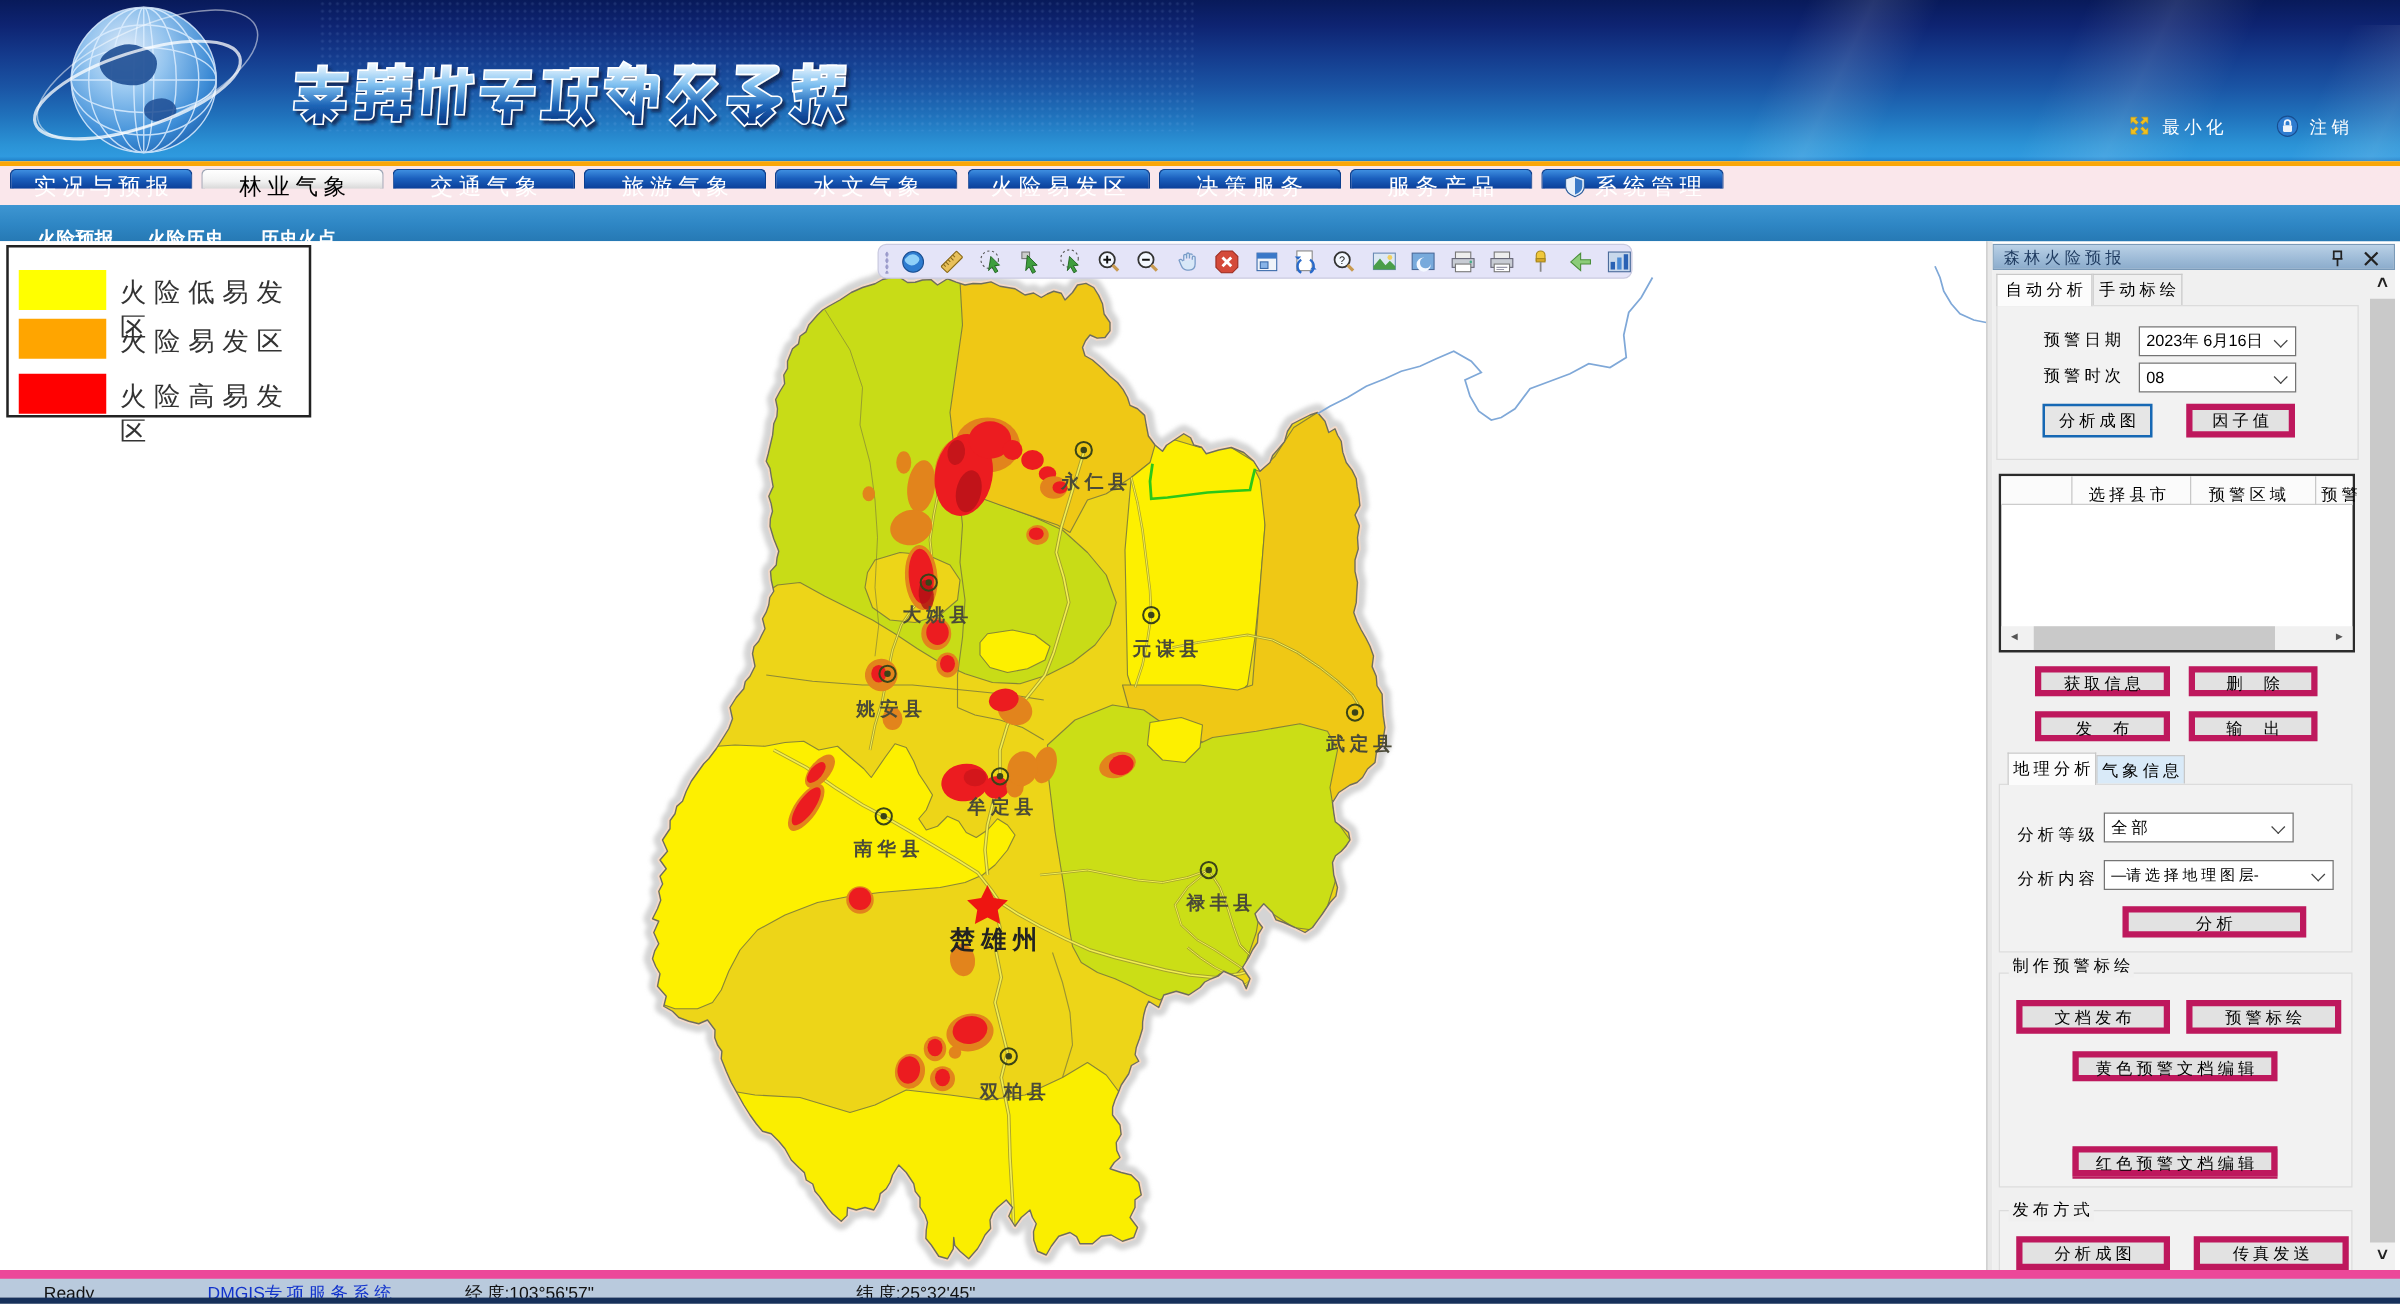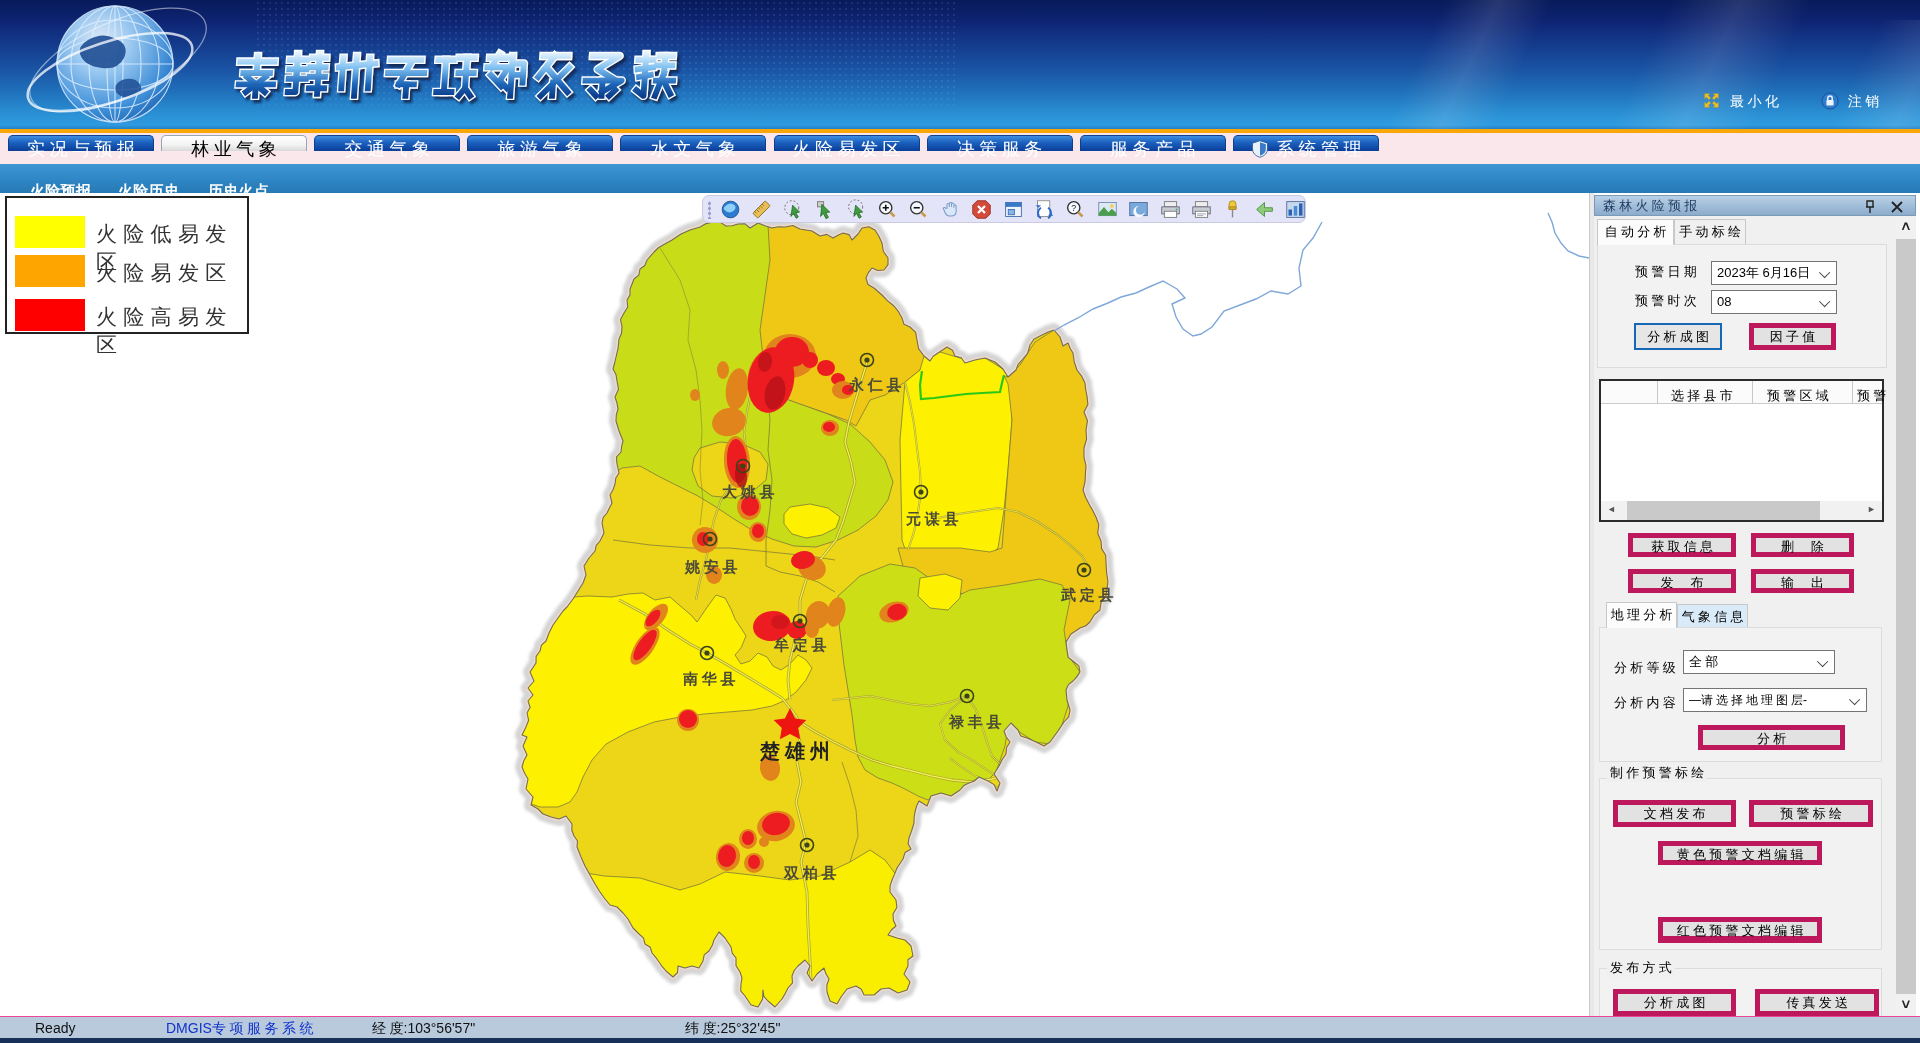--- a/index.html
+++ b/index.html
@@ -46,21 +46,21 @@
 #ptable .th span {position:absolute;top:3px}
 #ptable .th i {position:absolute;top:0;width:1px;height:23px;background:#C8C8C8}
 #ptable .hscroll {position:absolute;left:0;bottom:0;width:281px;height:19px;background:#F1F1F1}
 #ptable .hscroll .thumb {position:absolute;left:26px;top:0;width:193px;height:19px;background:#C9C9C9}
 #ptable .hscroll b {position:absolute;top:3px;font-size:9px;color:#555;font-weight:normal}
 #ptable .la {left:6px} #ptable .ra {right:6px}
 #vscroll {position:absolute;left:1896px;top:216px;width:20px;height:800px;background:#F1F1F1}
 #vscroll .up,#vscroll .dn {position:absolute;left:0;width:20px;height:22px;color:#222;text-align:center;font-size:15px;font-weight:bold;line-height:22px}
 #vscroll .up {top:0} #vscroll .dn {bottom:0;height:20px;line-height:18px}
 #vscroll .trk {position:absolute;left:0;top:23px;width:20px;height:755px;background:#C9C9C9}
-#statusbar {position:absolute;left:0;top:1016px;width:1920px;height:22px;background:#B9CADD;border-top:1px solid #ec4899;font-size:14px;color:#111}
+#statusbar {position:absolute;left:0;top:1016px;width:1920px;height:22px;background:#B9CADD;border-top:7px solid #ec4899;font-size:14px;color:#111}
 #statusbar > span {position:absolute;top:3px}
 #bottomstrip {position:absolute;left:0;top:1038px;width:1920px;height:5px;background:#16305A}
 #splitter {position:absolute;left:1589px;top:193px;width:5px;height:823px;background:#E8E8E8;border-left:1px solid #C8C8C8}
 </style></head>
 <body>
 <div id="banner">
   <div id="dots"></div>
   <div class="streak">
   <i style="right:-160px;top:-40px;width:760px;height:260px"></i>
   <i style="right:180px;top:-30px;width:560px;height:230px"></i>

